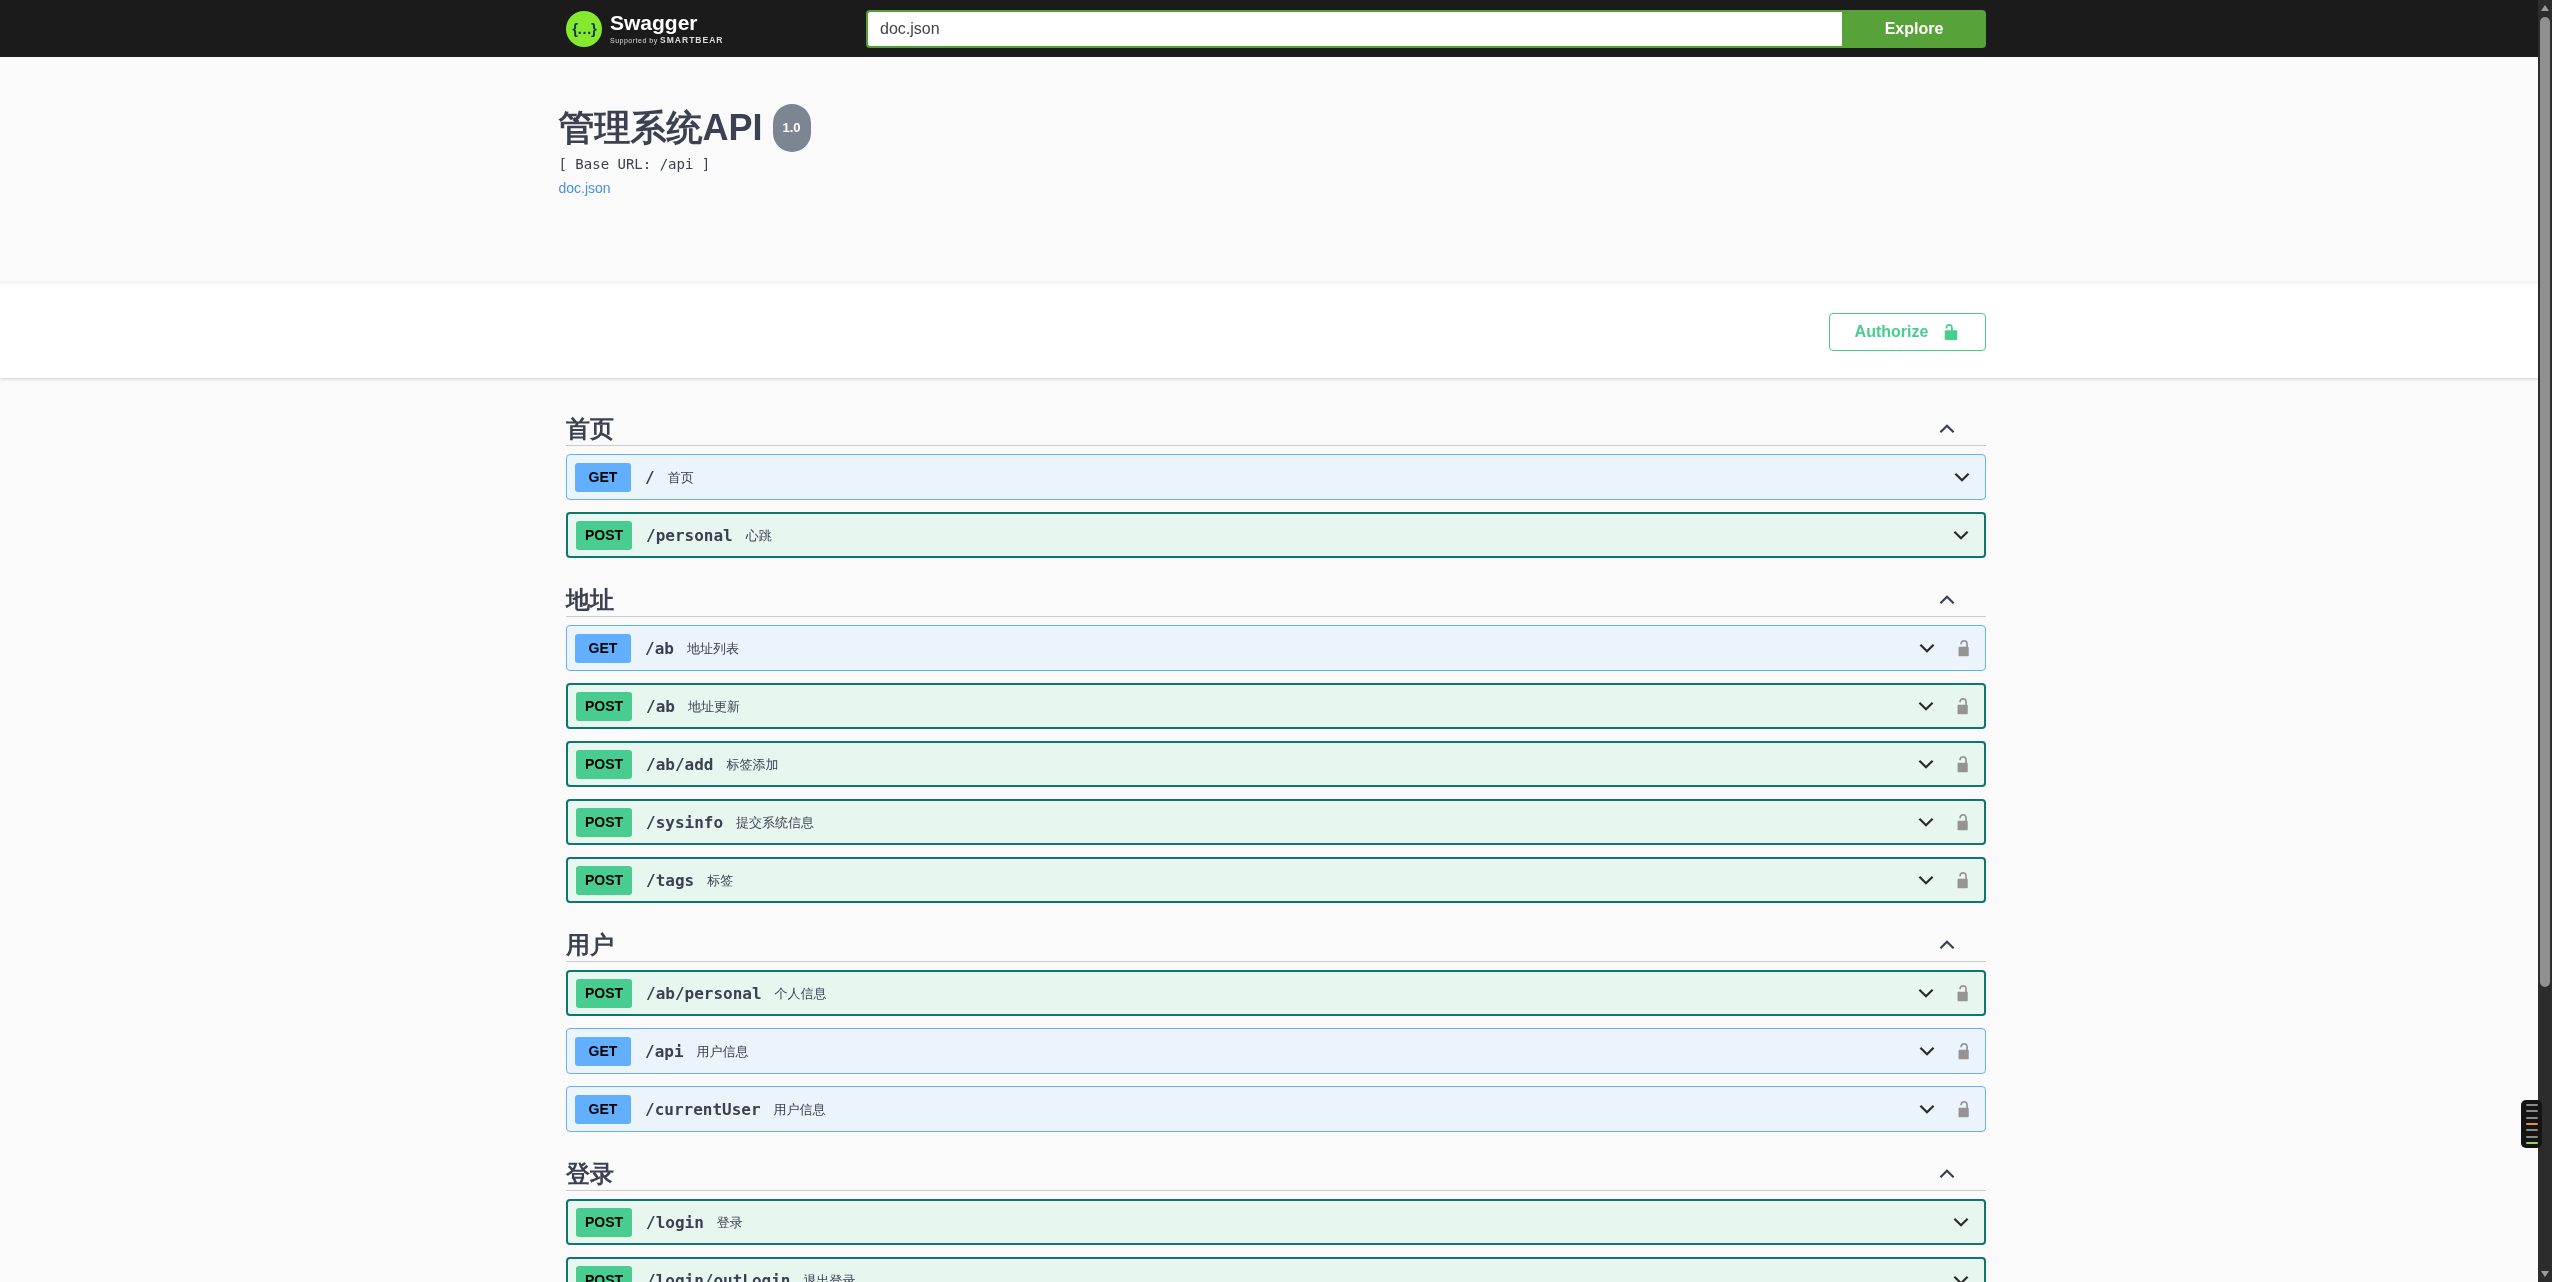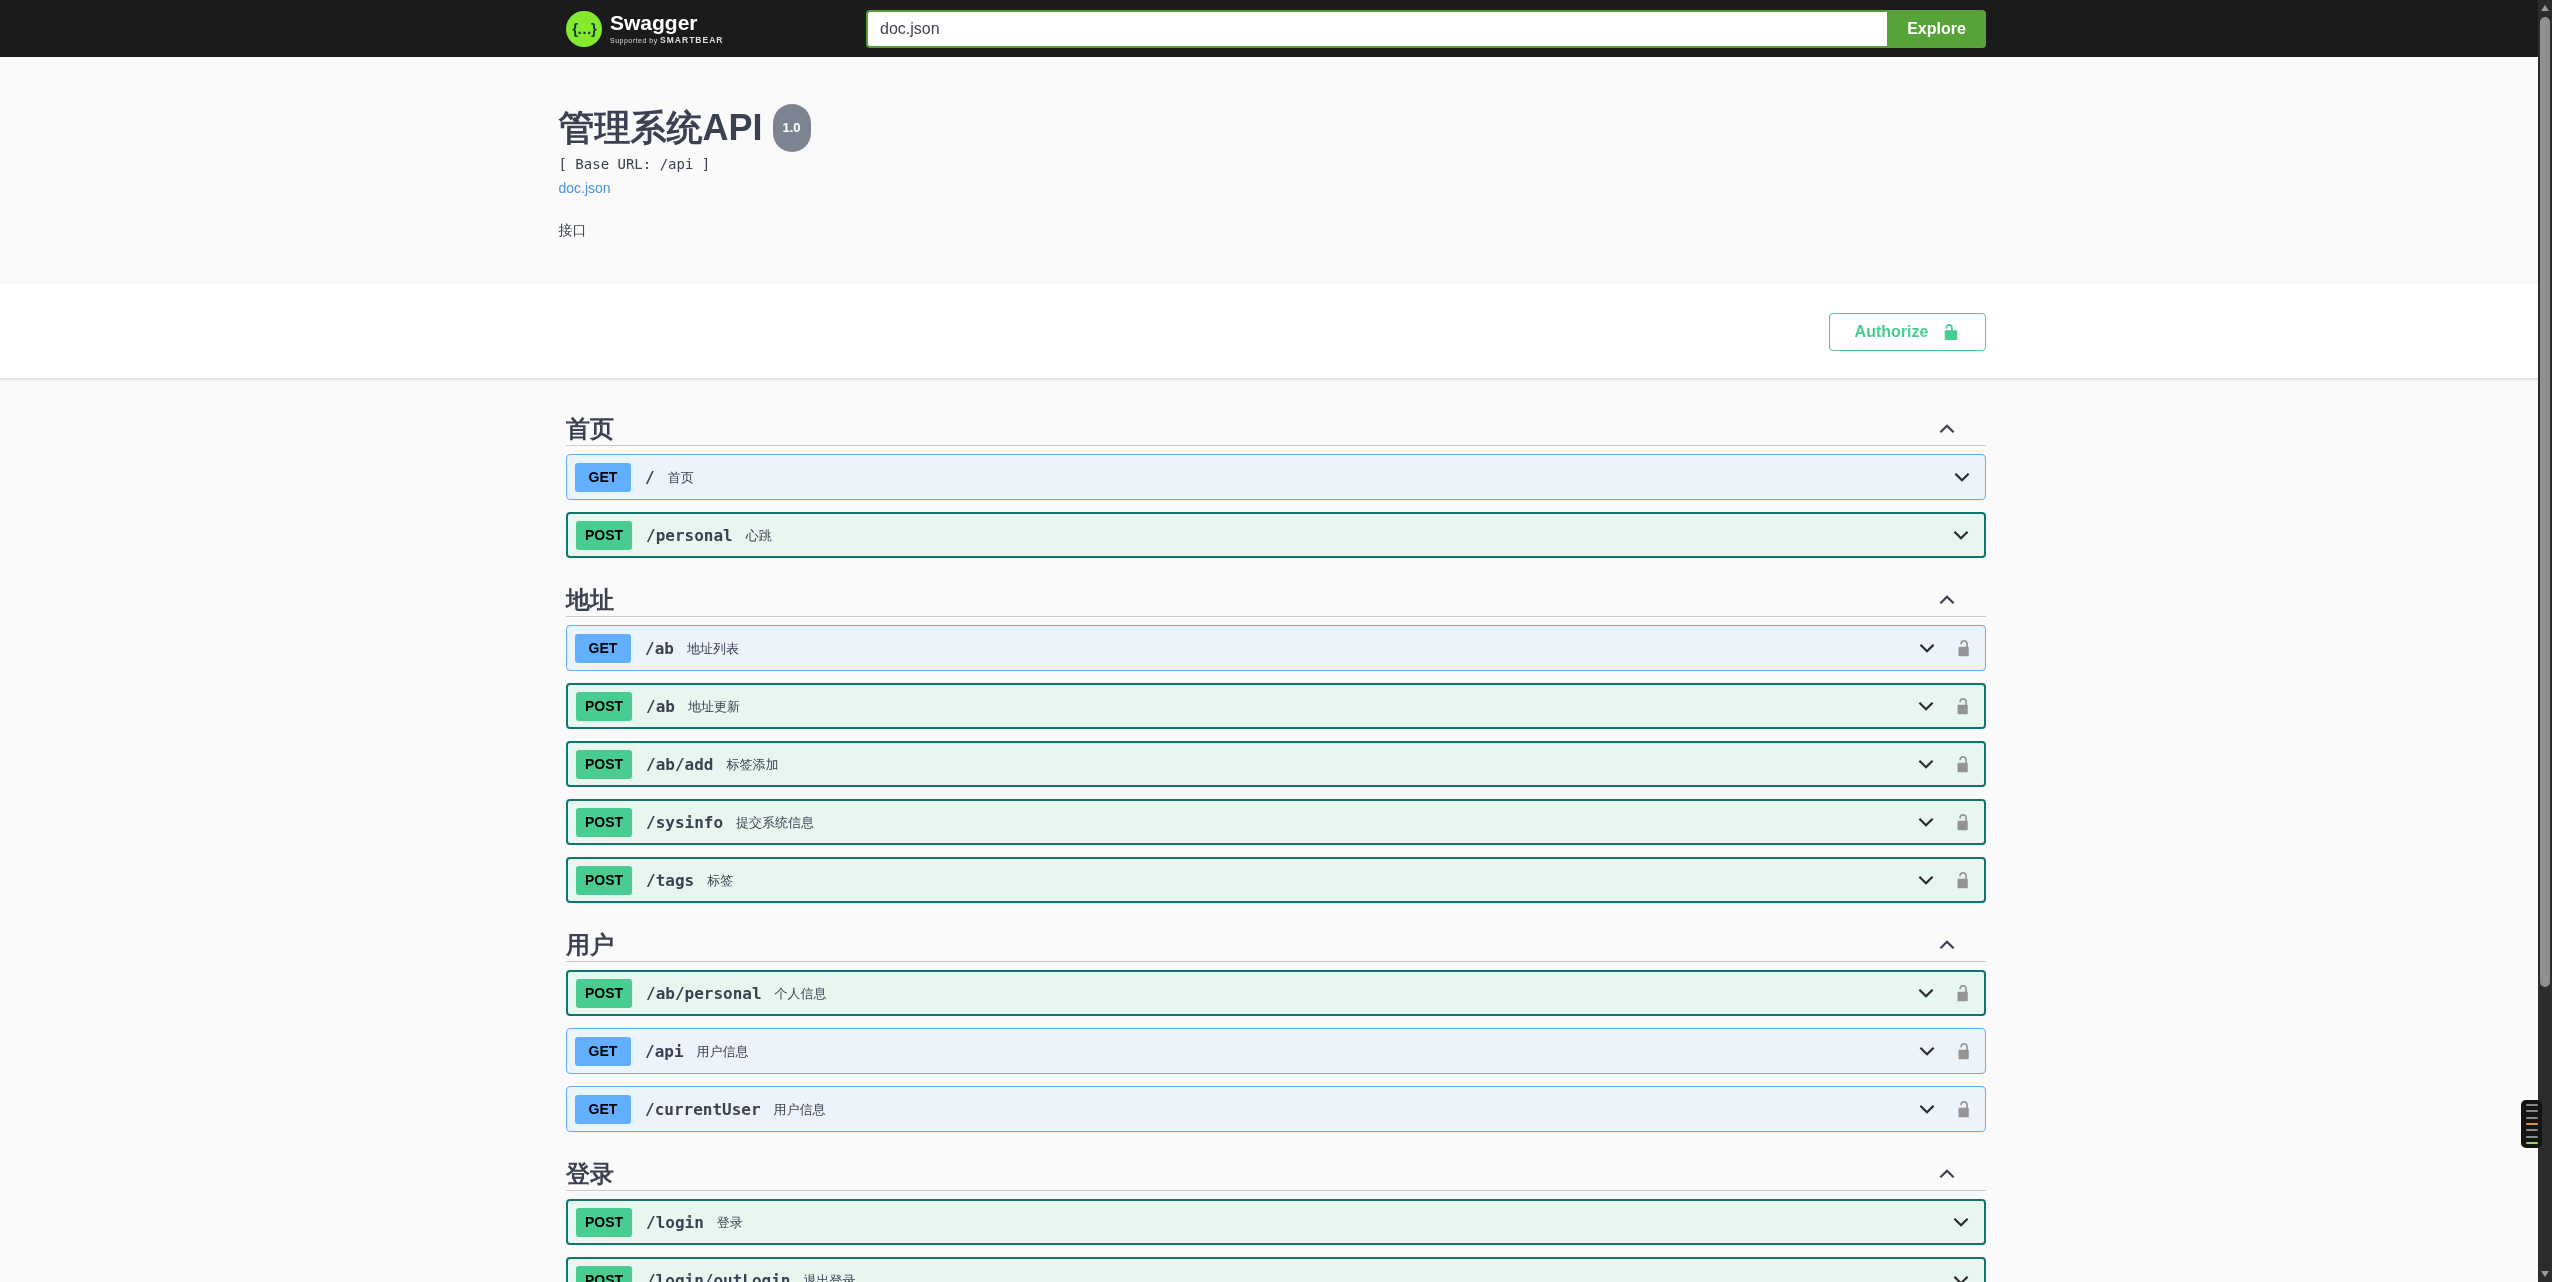--- a/index.html
+++ b/index.html
@@ -14,21 +14,21 @@
                  font-weight:bold; font-size:15px; display:flex; align-items:center; justify-content:center;
                  letter-spacing:-1px; }
   .logo-texts { margin-left:8px; display:flex; flex-direction:column; }
   .logo-title { color:#ffffff; font-size:21px; font-weight:700; line-height:21px; }
   .logo-sub { color:#dddddd; font-size:7px; letter-spacing:.5px; margin-top:2px; }
   .logo-sub b { font-size:8.5px; letter-spacing:1px; }
   .search-form { margin-left:auto; width:1120px; height:38px; display:flex; }
   .search-input { flex:1; height:38px; border:2px solid #549f35; border-right:none;
                   border-radius:4px 0 0 4px; padding:0 12px; font-size:16px; color:#41444e;
                   outline:none; background:#ffffff; font-family:"Liberation Sans", sans-serif; }
-  .explore-btn { width:99px; height:38px; background:#57a33a; border:none; color:#ffffff;
+  .explore-btn { width:144px; height:38px; background:#57a33a; border:none; color:#ffffff;
                  font-weight:700; font-size:16px; border-radius:0 4px 4px 0; cursor:pointer;
                  font-family:"Liberation Sans", sans-serif; }
 
   
   .hero { background:#fafafa; padding:51px 15px 0 0; height:226px; }
   .container { width:1420px; margin:0 auto; }
   .api-title { font-size:36px; font-weight:700; color:#3b4151; line-height:40px; }
   .version-badge { display:inline-block; background:#7d8492; color:#ffffff; font-size:13px;
                    font-weight:700; padding:4px 10px; border-radius:45px; vertical-align:top;
                    position:relative; top:-4px; margin-left:10px; }
@@ -115,21 +115,20 @@
   </div>
 </div>
 
 <div class="hero">
   <div class="container">
     <h1 class="api-title">
       <span>管理系统API</span><span class="version-badge">1.0</span>
     </h1>
     <div class="base-url">[ Base URL: /api ]</div>
     <a class="spec-link">doc.json</a>
-    <div class="api-desc">接口</div>
   </div>
 </div>
 
 <div class="scheme-container">
   <div class="container scheme-inner">
     <button class="authorize-btn">
       <span>Authorize</span>
       <span>
         <svg width="18" height="18" viewBox="0 0 20 20">
           <path fill="#49cc90" d="M15.8 8H12V5.6C12 2.7 10.7 1 8 1S4 2.7 4 5.6V6h2v-.6C6 3.9 6.6 3 8 3s2 .9 2 2.6V8H4.2c-.7 0-1.2.5-1.2 1.2v8.6c0 .7.5 1.2 1.2 1.2h11.6c.7 0 1.2-.5 1.2-1.2V9.2c0-.7-.5-1.2-1.2-1.2z"></path>

